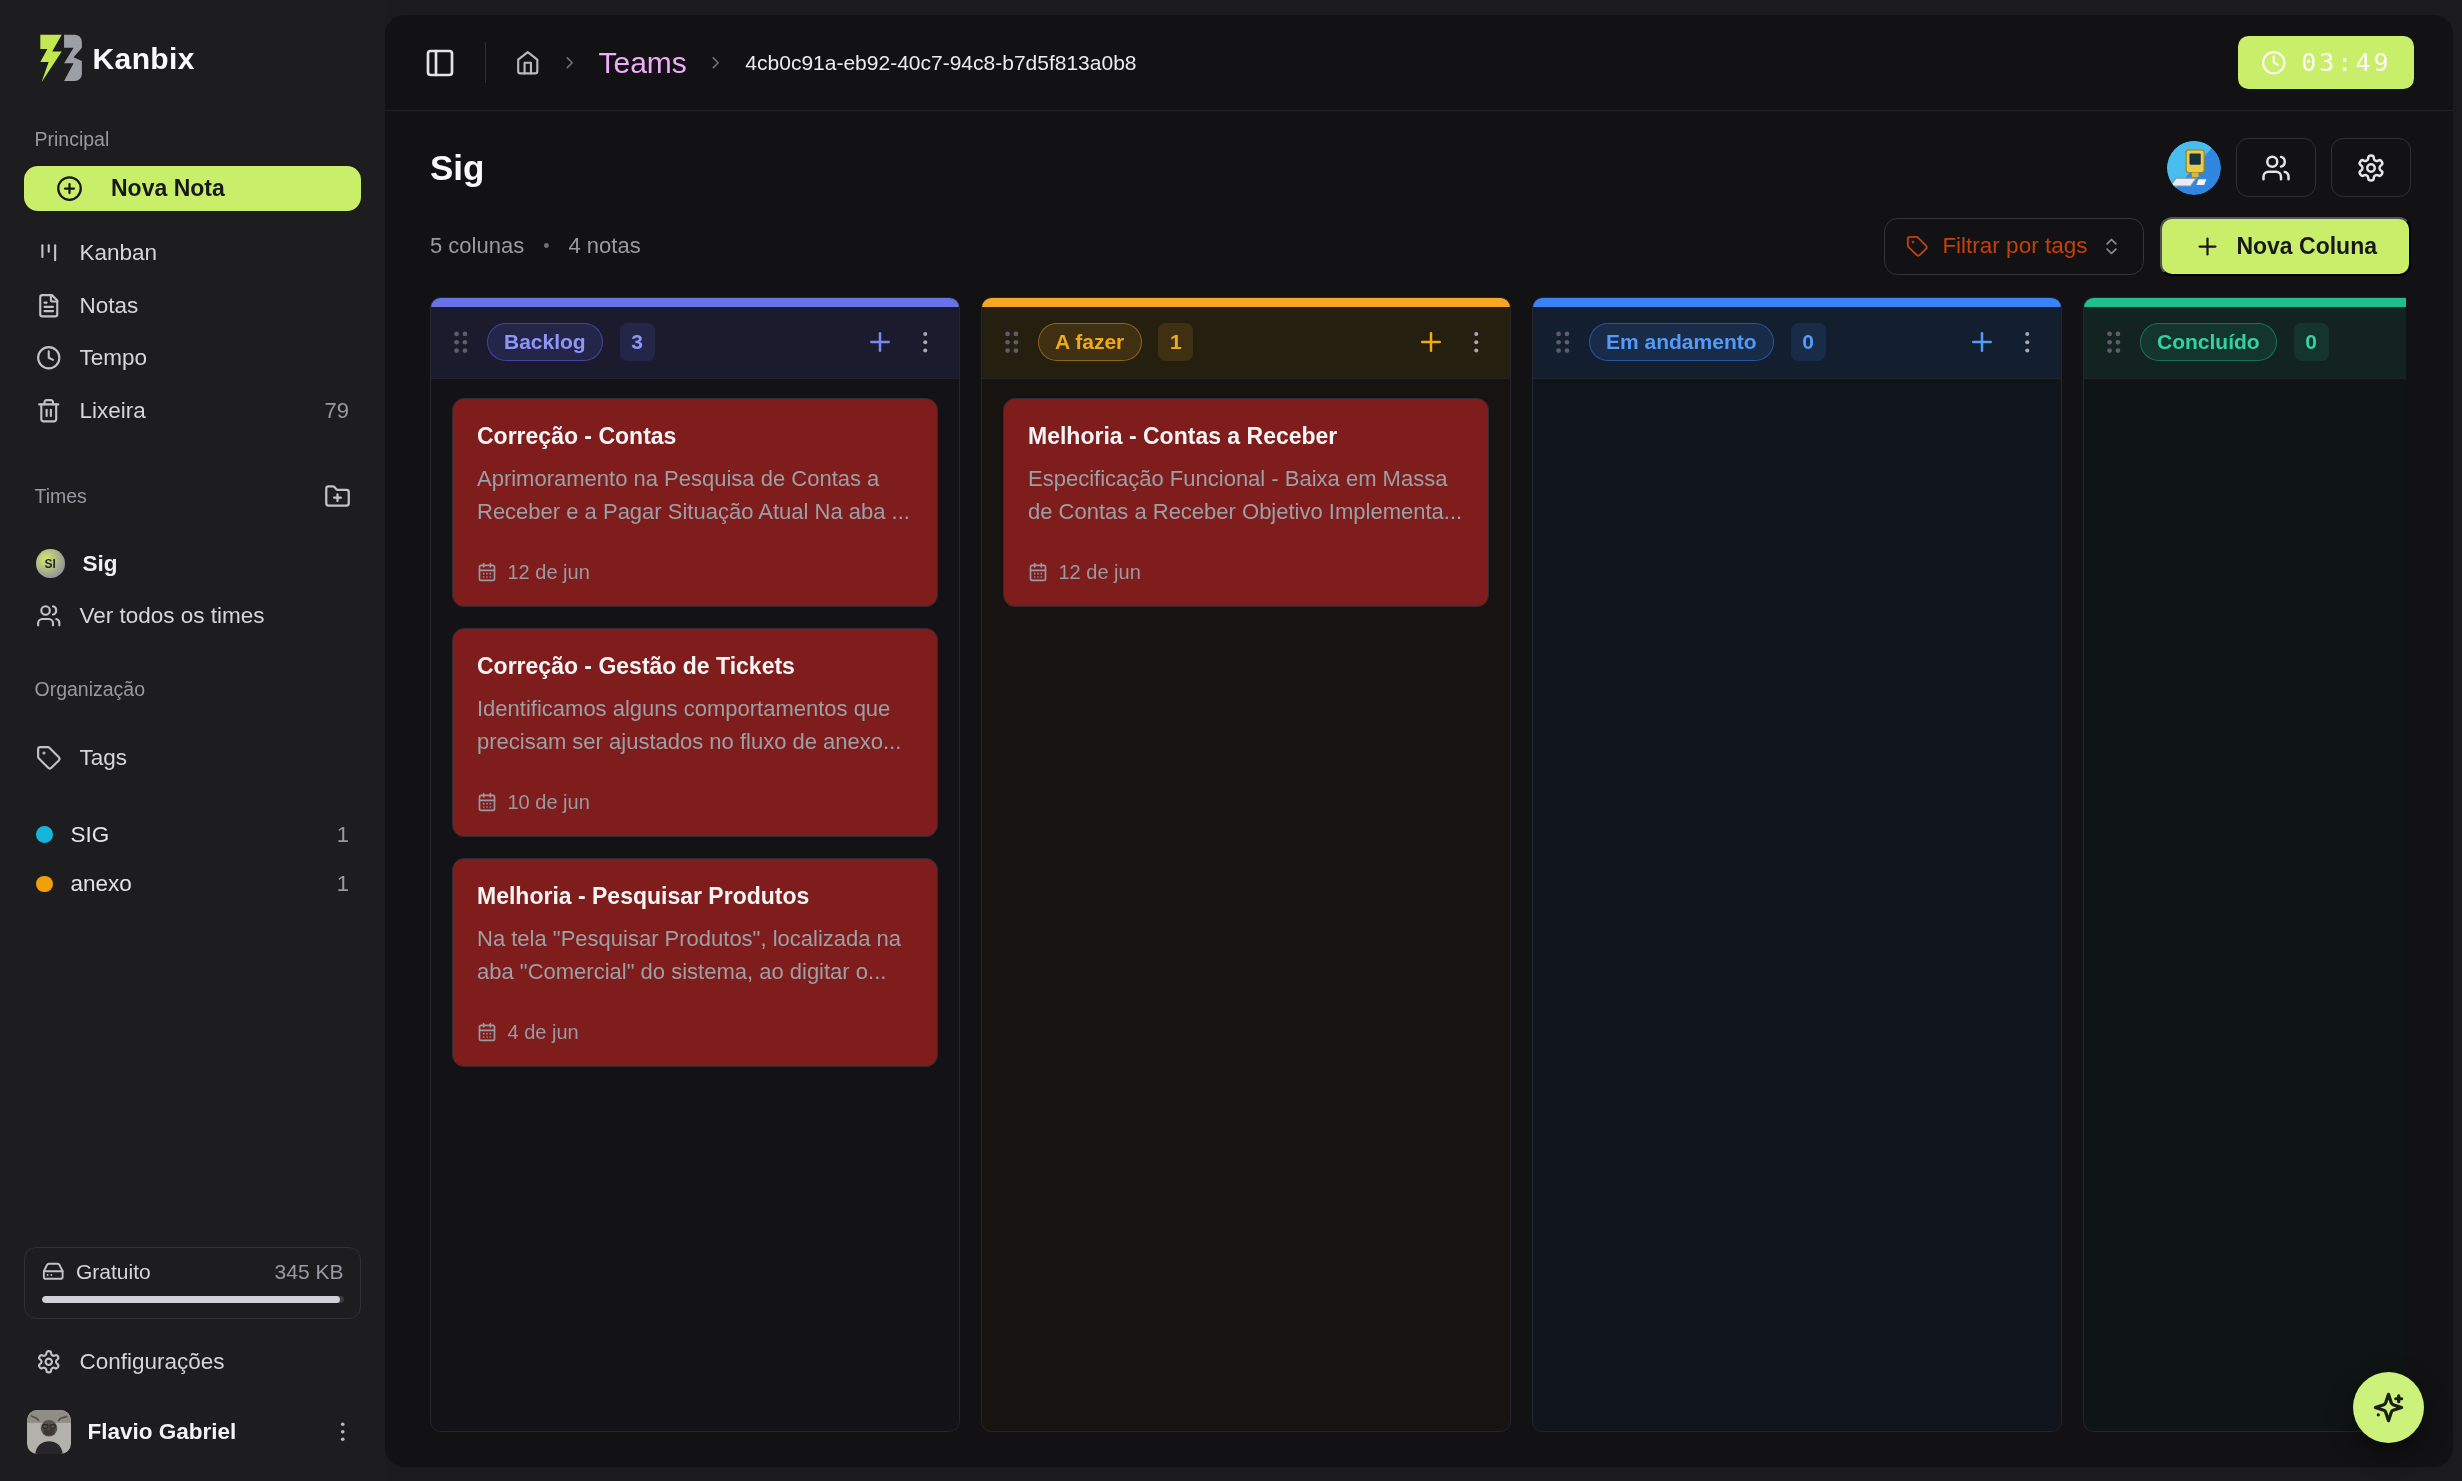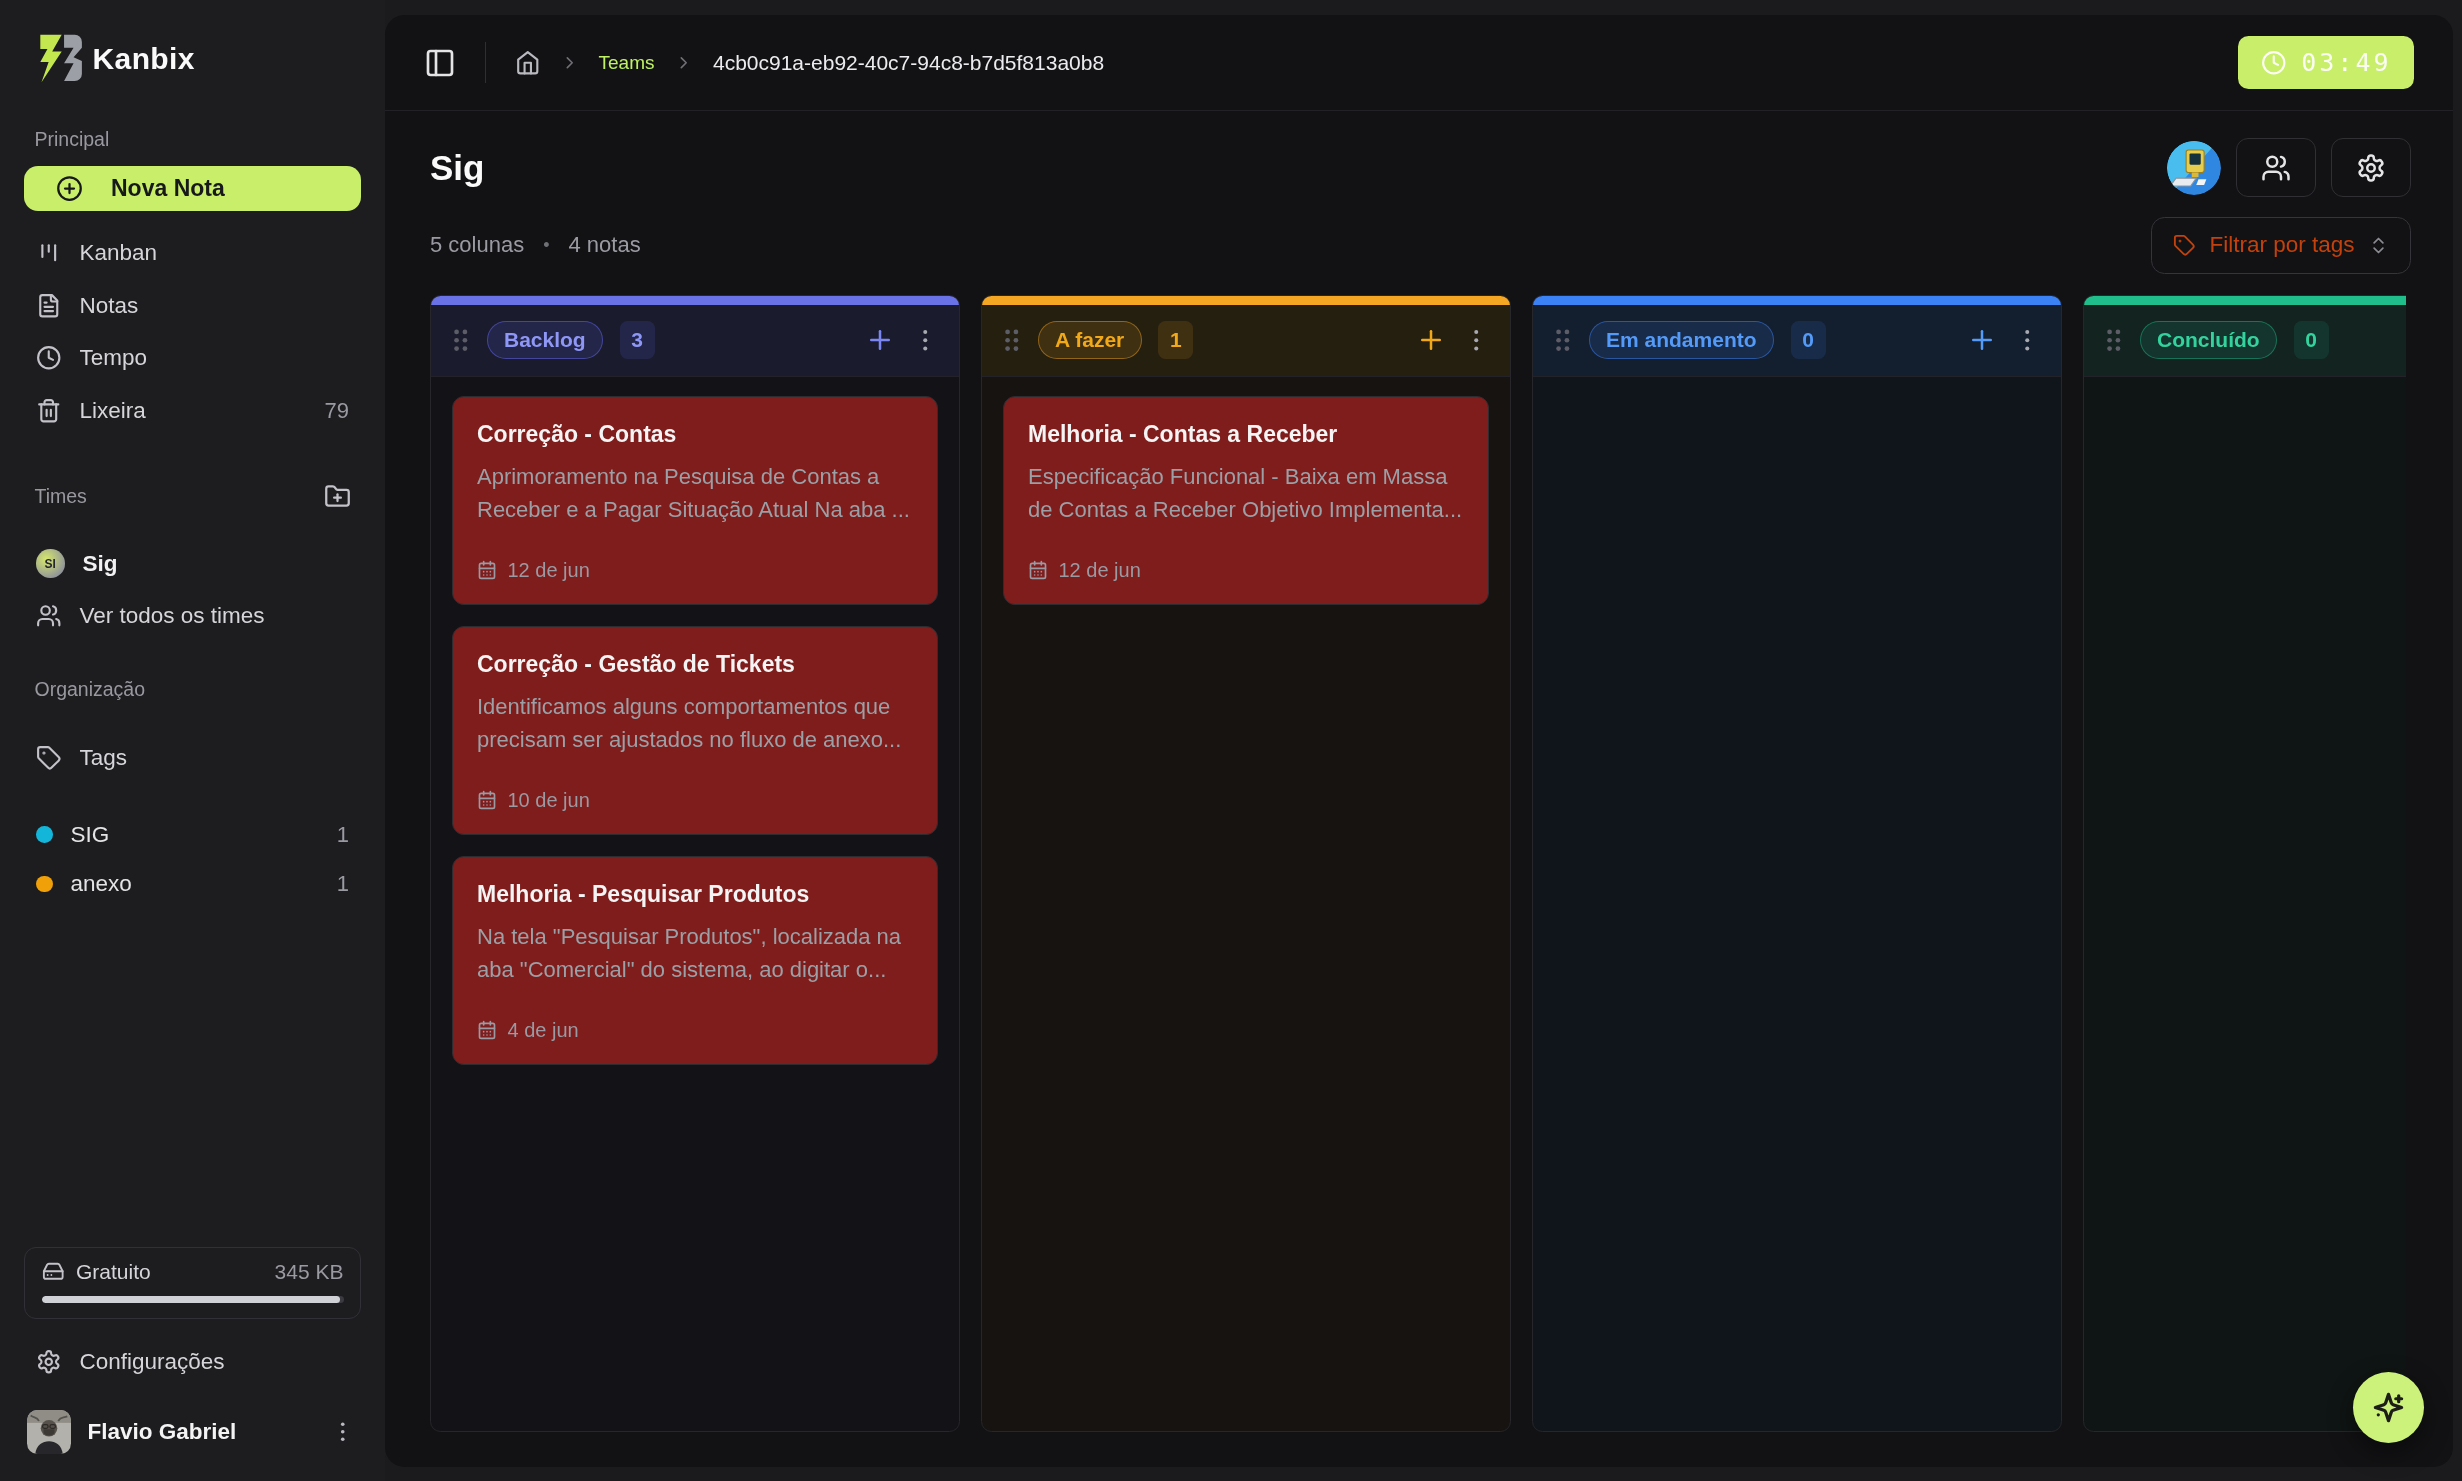--- a/index.html
+++ b/index.html
@@ -46,21 +46,21 @@
   
   .main { flex:1; padding:15px 9px 14.3px 0; position:relative; min-width:0; }
   .panel { width:100%; height:100%; background:#121214; border-radius:19.5px; display:flex; flex-direction:column; overflow:hidden; }
 
   .topbar { height:96px; flex:none; display:flex; align-items:center; padding:0 39px; border-bottom:1.5px solid #222226; }
   .tb-toggle { width:32px; height:32px; color:#e4e4e7; cursor:pointer; }
   .tb-divider { width:1.5px; height:41px; background:#2e2e33; margin:0 28.5px; }
   .crumb { display:flex; align-items:center; gap:19.5px; }
   .crumb svg.home { width:25.5px; height:25.5px; color:#b9b9c0; cursor:pointer; }
   .crumb .chev { width:19.5px; height:19.5px; color:#6f6f76; }
-  .crumb-teams { font-size:19px; color:#bef264; cursor:pointer;text-align:center; }
+  .crumb-teams { font-size:30px; color:#f0abfc; cursor:pointer;text-align:center; }
   .crumb-id { font-size:21px; color:#ececf0; }
   .timer { margin-left:auto; background:#c8ee6a; border-radius:10.5px; height:53px; display:flex; align-items:center; gap:15px; padding:0 22.5px; cursor:pointer; }
   .timer svg { width:25.5px; height:25.5px; color:#fdfdf6; }
   .timer-text { font-family:"DejaVu Sans Mono",monospace; font-size:25px; color:#fbfdf4; letter-spacing:3px; }
 
   .board-head { padding:27px 42px 0 45px; flex:none; }
   .bh-row1 { display:flex; align-items:center; }
   .board-title { font-size:35px; font-weight:800; color:#fafafa; }
   .bh-actions { margin-left:auto; display:flex; align-items:center; gap:15px; }
   .bh-avatar { width:54px; height:54px; border-radius:50%; overflow:hidden; cursor:pointer; flex:none; }
@@ -339,20 +339,27 @@
             <svg class="ic" viewBox="0 0 24 24">
                 <path d="M12.586 2.586A2 2 0 0 0 11.172 2H4a2 2 0 0 0-2 2v7.172a2 2 0 0 0 .586 1.414l8.704 8.704a2.426 2.426 0 0 0 3.42 0l6.58-6.58a2.426 2.426 0 0 0 0-3.42z"></path>
                 <circle cx="7.5" cy="7.5" r=".5" fill="currentColor"></circle>
               </svg>
             <span>Filtrar por tags</span>
             <svg class="ic updown" viewBox="0 0 24 24">
                 <path d="m7 15 5 5 5-5"></path>
                 <path d="m7 9 5-5 5 5"></path>
               </svg>
           </div>
+          <button class="new-col-btn">
+            <svg class="ic" viewBox="0 0 24 24">
+                <path d="M5 12h14"></path>
+                <path d="M12 5v14"></path>
+              </svg>
+            <span>Nova Coluna</span>
+          </button>
         </div>
       </div>
     </div>
 
     <div class="board-clip">
       <div class="board">
 
         <section class="col c-indigo">
           <div class="col-topbar"></div>
           <header class="col-head">

